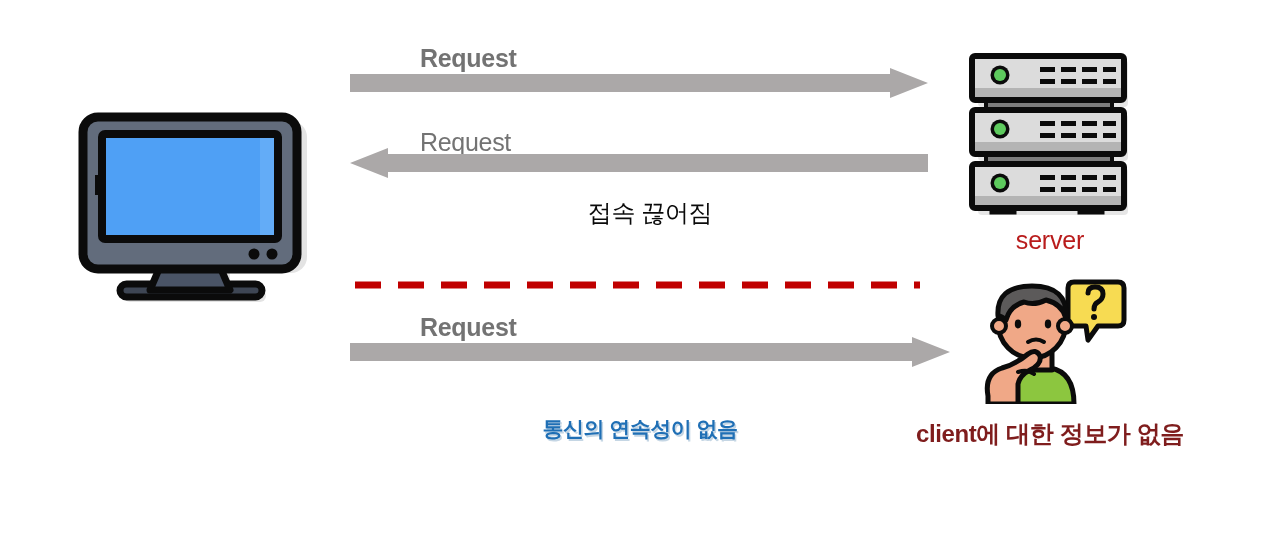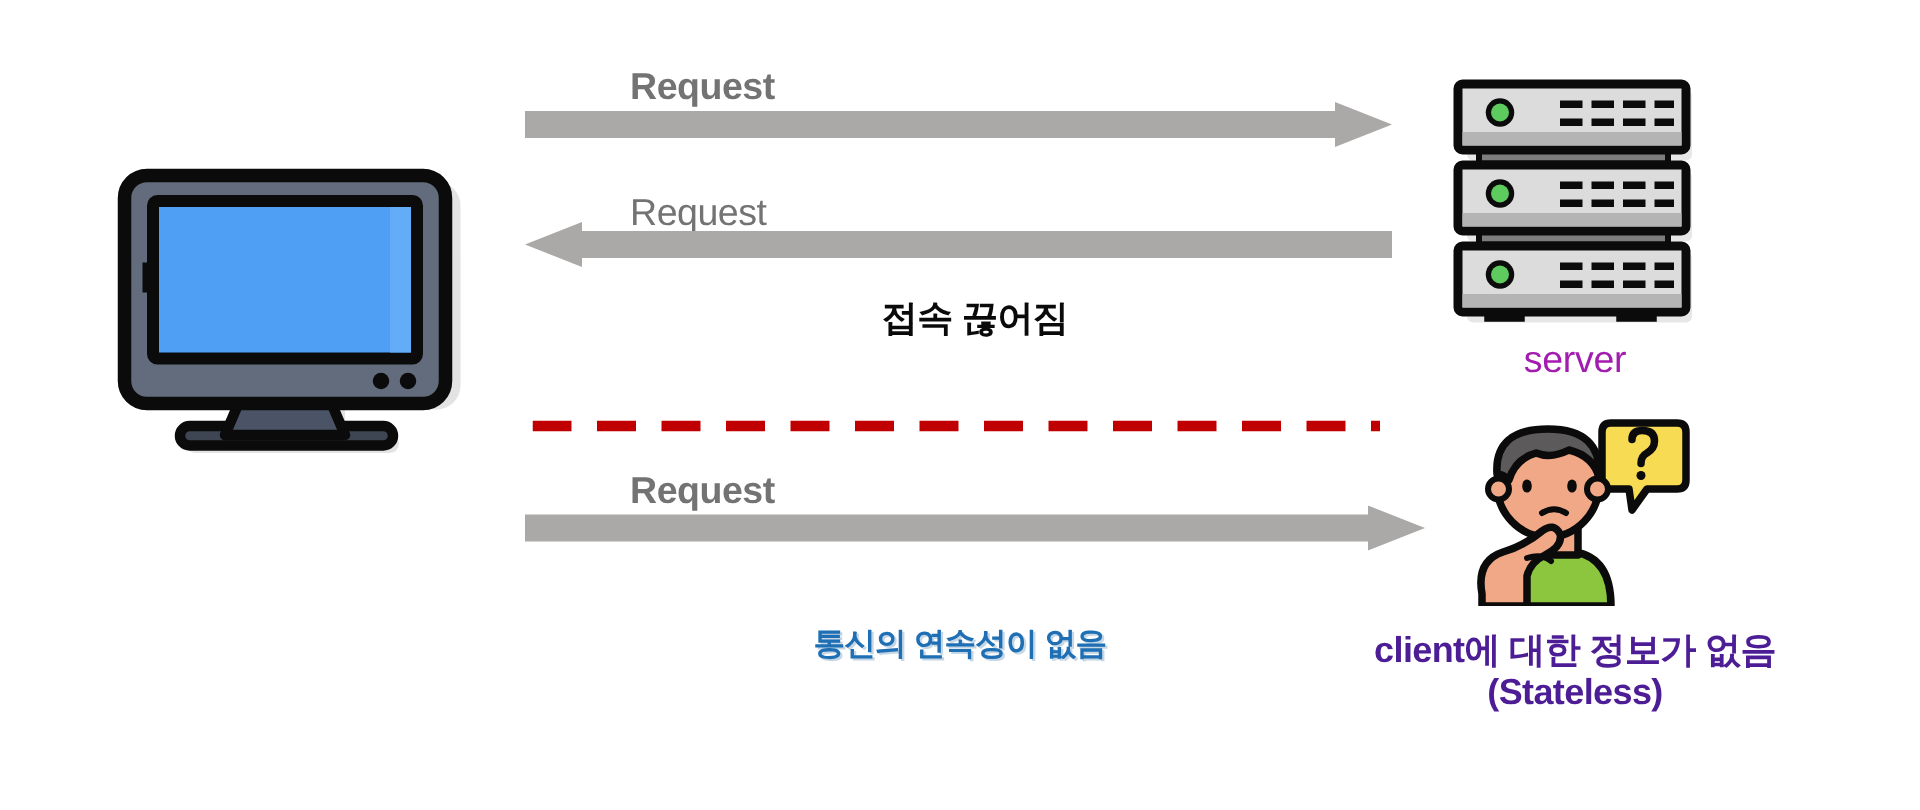--- a/index.html
+++ b/index.html
@@ -15,21 +15,21 @@
     width: 1280px;
     height: 540px;
     background: #ffffff;
     overflow: hidden;
   }
   .abs { position: absolute; }
 
   
   .label-node {
     font-size: 25px;
-    color: #a21caf;
+    color: #b91c1c;
     text-align: center;
     white-space: nowrap;
     letter-spacing: -0.2px;
   }
   .arrow-label {
     font-size: 25px;
     color: #737373;
     text-align: left;
     white-space: nowrap;
     letter-spacing: -0.3px;
@@ -37,37 +37,37 @@
   .arrow-label.bold { font-weight: bold; }
 
   .break-label {
     font-size: 24px;
     color: #0a0a0a;
     text-align: center;
     white-space: nowrap;
     line-height: 1.12;
     letter-spacing: -0.4px;
   }
-  .break-label .ko { font-weight: bold; }
+  .break-label .ko { font-weight: normal; }
   .break-label .en { font-weight: bold; }
 
   .blue-caption {
     font-size: 21px;
     font-weight: bold;
     color: #1f6fb5;
     text-align: center;
     white-space: nowrap;
     letter-spacing: -0.5px;
     text-shadow: 1.5px 1.5px 0 rgba(150,180,205,0.55);
   }
 
   .stateless-caption {
     font-size: 24px;
     font-weight: bold;
-    color: #4c1d95;
+    color: #7f1d1d;
     text-align: center;
     white-space: nowrap;
     line-height: 1.18;
     letter-spacing: -0.4px;
   }
 
   
   .arrow-wrap { position: absolute; }
 
   
@@ -240,16 +240,15 @@
   <div class="arrow-wrap" style="left:350px; top:337px;">
     <svg width="600" height="38" viewBox="0 0 600 38" xmlns="http://www.w3.org/2000/svg">
       <path d="M0 6 L562 6 L562 0 L600 15 L562 30 L562 24 L0 24 Z" fill="#ABA8A8"></path>
     </svg>
   </div>
 
   <div class="blue-caption abs" style="left:440px; top:415px; width:400px;">통신의 연속성이 없음</div>
 
   <div class="stateless-caption abs" style="left:878px; top:420px; width:344px;">
     <div>client에 대한 정보가 없음</div>
-    <div>(Stateless)</div>
   </div>
 
 </div>
 
 </body></html>

